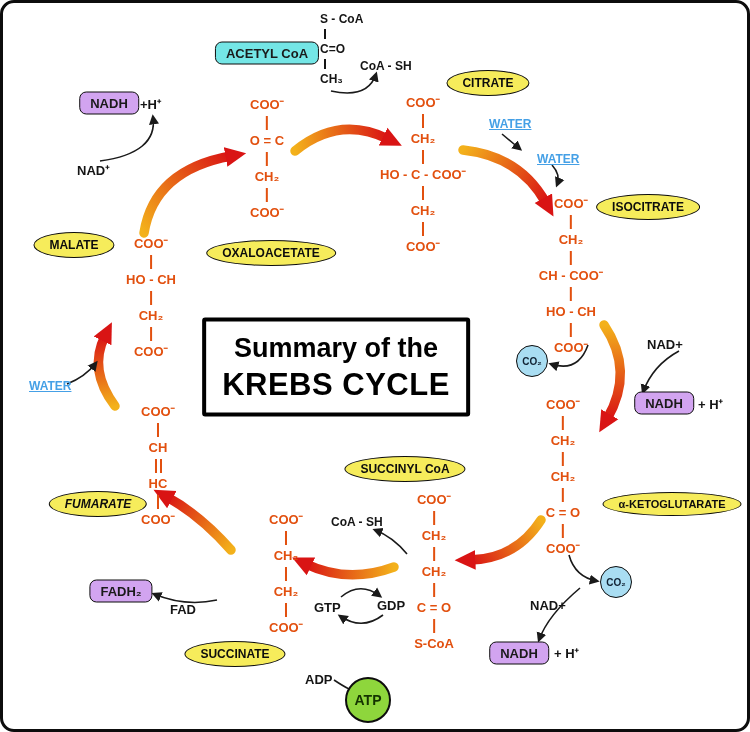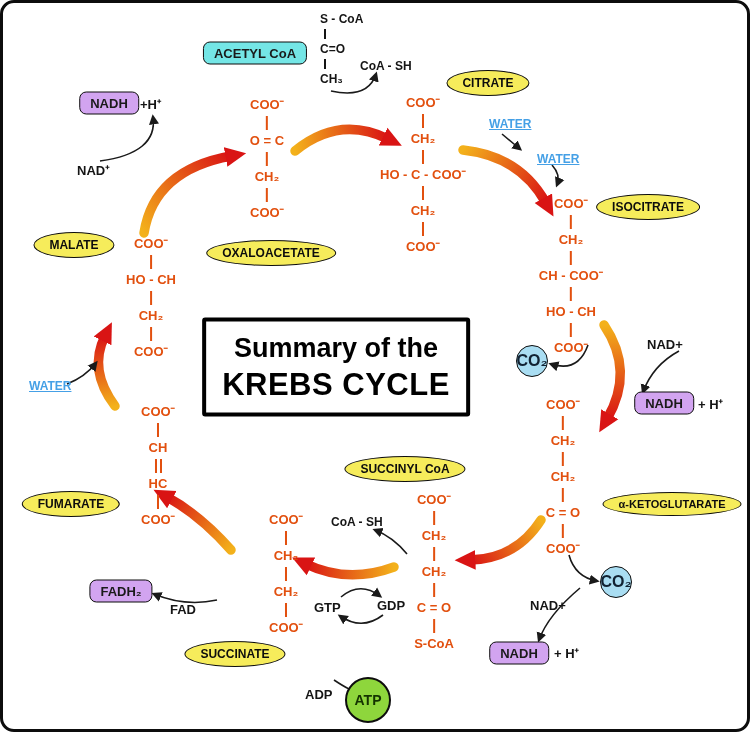--- a/index.html
+++ b/index.html
@@ -9,25 +9,25 @@
   .abs { position:absolute; }
   .center { transform:translate(-50%,-50%); }
   svg.layer { position:absolute; left:0; top:0; width:750px; height:732px; }
 
   .ellipse { background:var(--metabolite-fill,#f6ec5b); border:1.6px solid #0d0d0d;
              border-radius:50%; padding:5px 15px; font-weight:bold; font-size:12px;
              color:#0d0d0d; white-space:nowrap; display:flex; align-items:center;
              justify-content:center; }
   .box { border:1.6px solid #0d0d0d; border-radius:7px; padding:3px 10px;
          font-weight:bold; font-size:13px; color:#1a1a1a; white-space:nowrap; }
-  .box.cyan { background:var(--cyan-fill,#74e6e6); }
+  .box.cyan { background:var(--cyan-fill,#74e6e6);margin-left:12px; }
   .box.purple { background:var(--purple-fill,#d2a4f0); }
   .circle { border:1.6px solid #0d0d0d; border-radius:50%; display:flex;
             align-items:center; justify-content:center; font-weight:bold; color:#123; }
-  .circle.co2 { width:32px; height:32px; background:var(--co2-fill,#a9ddf2); font-size:16px; }
+  .circle.co2 { width:32px; height:32px; background:var(--co2-fill,#a9ddf2); font-size:10px; }
   .circle.atp { width:46px; height:46px; background:var(--atp-fill,#8ed63c);
                 font-size:14px; color:#143300; border-width:2px; }
 
   .structure { display:flex; flex-direction:column; align-items:center;
                color:var(--structure-text,#e2500f); font-weight:bold; font-size:13px;
                line-height:16px; transform:translateX(-50%); white-space:nowrap;text-align:center; }
   .structure.black { color:#151515; align-items:flex-start; transform:none; font-size:12px; }
   .bond { width:2px; height:14px; background:var(--structure-text,#e2500f); margin:3px 0; }
   .structure.black .bond { background:#151515; margin:2px 0 2px 4px; height:10px; }
   .dbond { width:7px; height:14px; margin:3px 0;
@@ -220,21 +220,21 @@
     <i class="bond"></i>
     <span>COO⁻</span>
   </div>
 
   <div class="abs center box cyan" style="left:252px; top:50px;">ACETYL CoA</div>
   <div class="abs center ellipse" style="left:485px; top:80px;">CITRATE</div>
   <div class="abs center ellipse" style="left:645px; top:204px;">ISOCITRATE</div>
   <div class="abs center ellipse" style="left:402px; top:466px;">SUCCINYL CoA</div>
   <div class="abs center ellipse" style="left:669px; top:501px; font-size:11px;">α-KETOGLUTARATE</div>
   <div class="abs center ellipse" style="left:232px; top:651px;text-align:right;">SUCCINATE</div>
-  <div class="abs center ellipse" style="left:68px; top:501px;">FUMARATE</div>
+  <div class="abs center ellipse" style="left:95px; top:501px;font-style:italic;">FUMARATE</div>
   <div class="abs center ellipse" style="left:71px; top:242px;">MALATE</div>
   <div class="abs center ellipse" style="left:268px; top:250px;">OXALOACETATE</div>
 
   <div class="abs center box purple" style="left:106px; top:100px;">NADH</div>
   <span class="abs txt" style="left:137px; top:92px;">+H⁺</span>
   <div class="abs center box purple" style="left:661px; top:400px;">NADH</div>
   <span class="abs txt" style="left:695px; top:392px;">+ H⁺</span>
   <div class="abs center box purple" style="left:516px; top:650px;">NADH</div>
   <span class="abs txt" style="left:551px; top:641px;">+ H⁺</span>
   <div class="abs center box purple" style="left:118px; top:588px;">FADH₂</div>
@@ -246,19 +246,19 @@
 
   <span class="abs water" style="left:486px; top:114px;">WATER</span>
   <span class="abs water" style="left:534px; top:149px;">WATER</span>
   <span class="abs water" style="left:26px; top:376px;">WATER</span>
 
   <span class="abs txt" style="left:357px; top:56px; font-size:12px;">CoA - SH</span>
   <span class="abs txt" style="left:328px; top:512px; font-size:12px;">CoA - SH</span>
 
   <span class="abs txt" style="left:311px; top:597px;">GTP</span>
   <span class="abs txt" style="left:374px; top:595px;">GDP</span>
-  <span class="abs txt" style="left:302px; top:669px;margin-top:15px;">ADP</span>
+  <span class="abs txt" style="left:302px; top:669px;">ADP</span>
   <div class="abs center circle atp" style="left:365px; top:697px;">ATP</div>
 
   <div class="abs center circle co2" style="left:529px; top:358px;">CO₂</div>
   <div class="abs center circle co2" style="left:613px; top:579px;">CO₂</div>
 
 </div>
 
 </body></html>

